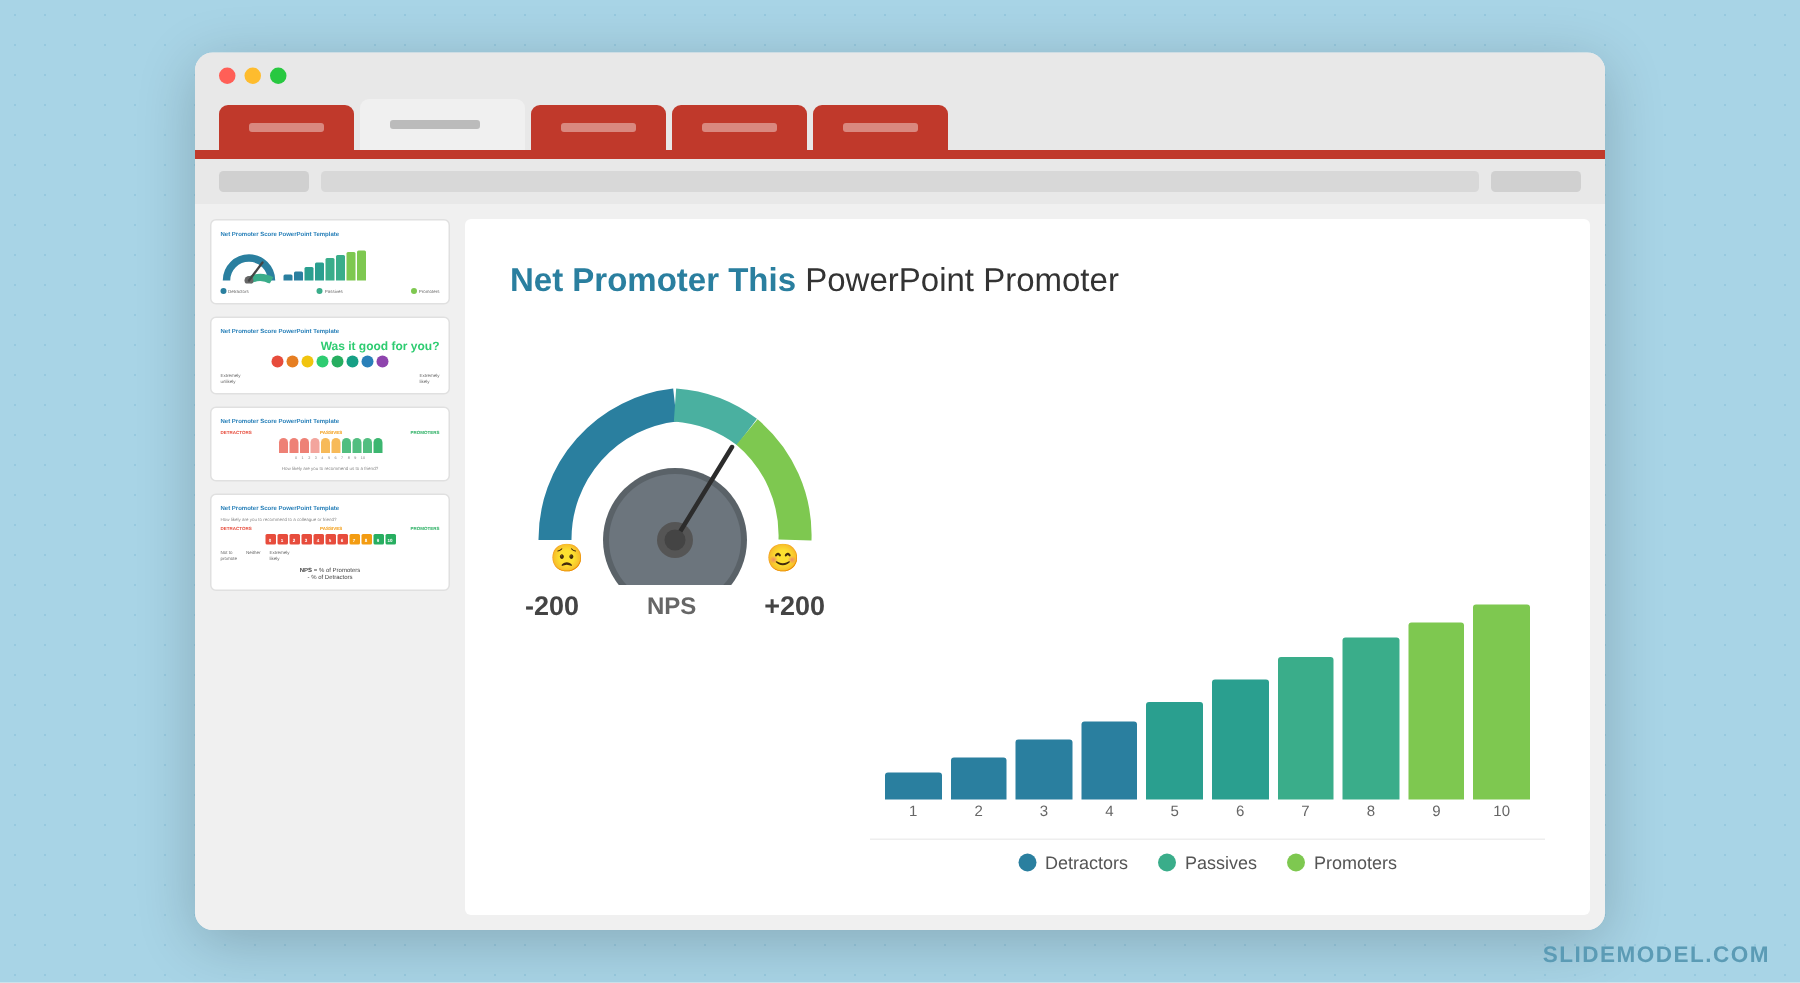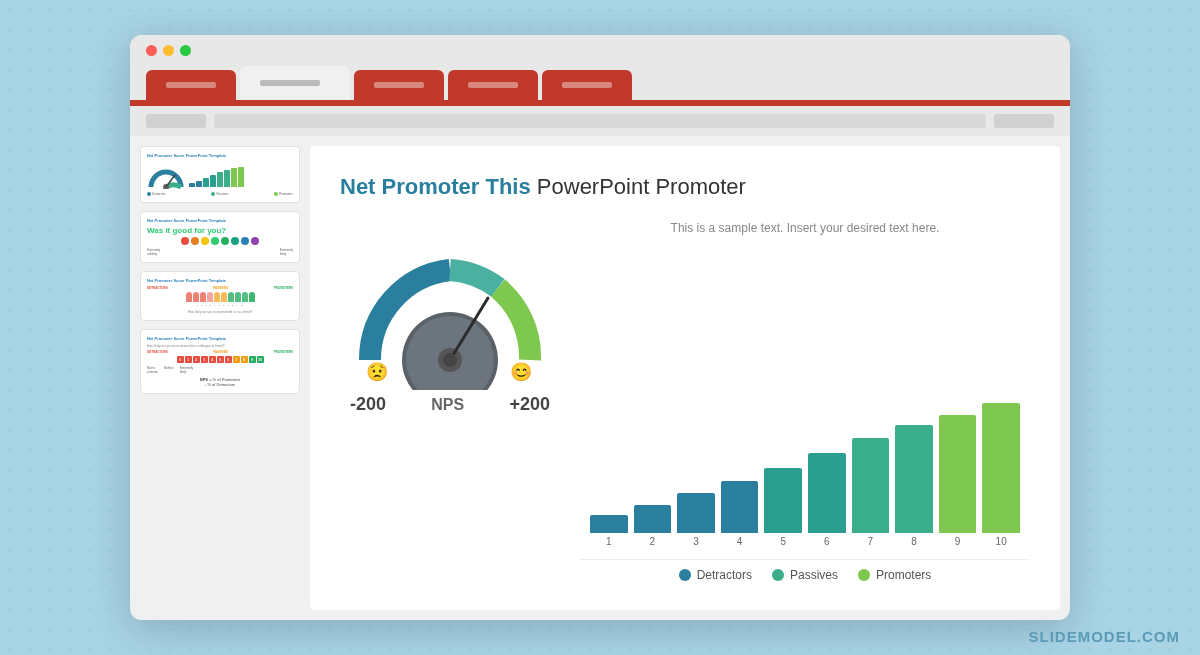--- a/index.html
+++ b/index.html
@@ -246,21 +246,21 @@
       font-weight: bold;
       color: #5b9bb5;
       letter-spacing: 1px;
       z-index: 10;
     }
     
     .slide2-question {
       font-size: 8px;
       color: #2ecc71;
       font-weight: bold;
-      text-align: left;
+      text-align: right;
       margin: 2px 0;
     }
     .slide2-circles {
       display: flex;
       gap: 2px;
       justify-content: center;
       margin: 2px 0;
     }
     .small-circle {
       width: 8px; height: 8px;
@@ -493,22 +493,20 @@
             </svg>
           </div>
           <div class="gauge-labels">
             <span class="gauge-label-left">-200</span>
             <span class="gauge-nps">NPS</span>
             <span class="gauge-label-right">+200</span>
           </div>
         </div>
 
         <div class="chart-section">
-          <div class="chart-description">This is a sample text. Insert your
-desired text here.</div>
 
           <div class="bar-chart" id="bar-chart-container">
           <div class="bar-column">
                 <div class="bar" style="height: 18px; background: rgb(42, 127, 159);"></div>
                 <div class="bar-label">1</div>
               </div>
               <div class="bar-column">
                 <div class="bar" style="height: 28px; background: rgb(42, 127, 159);"></div>
                 <div class="bar-label">2</div>
               </div>

